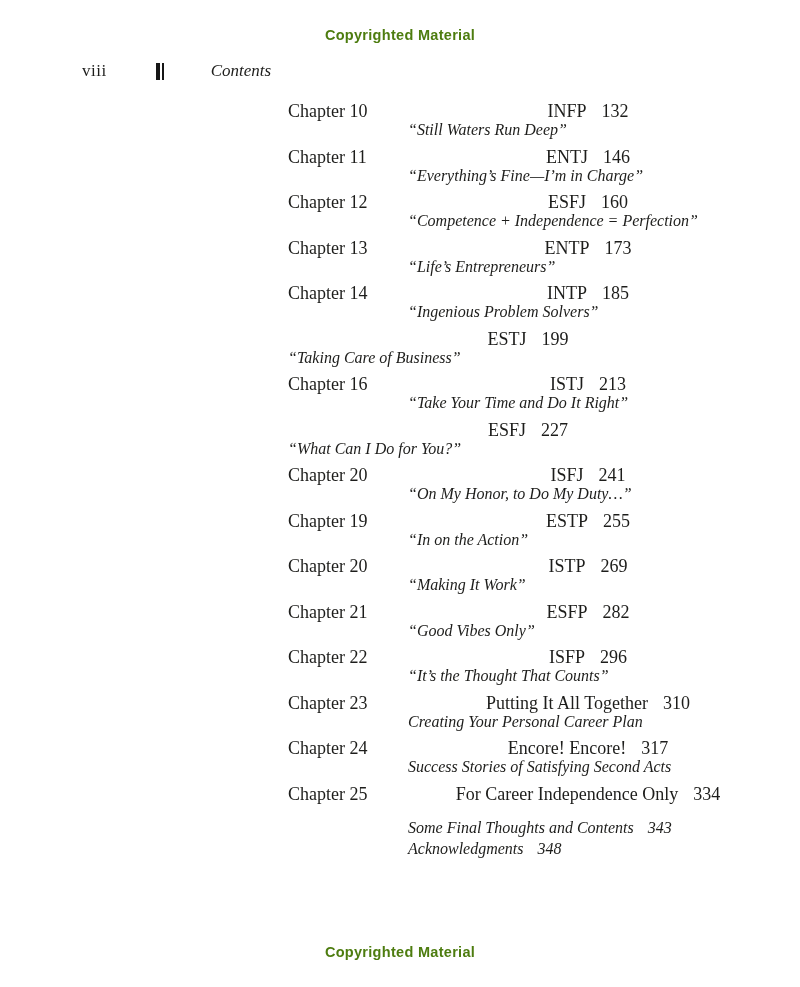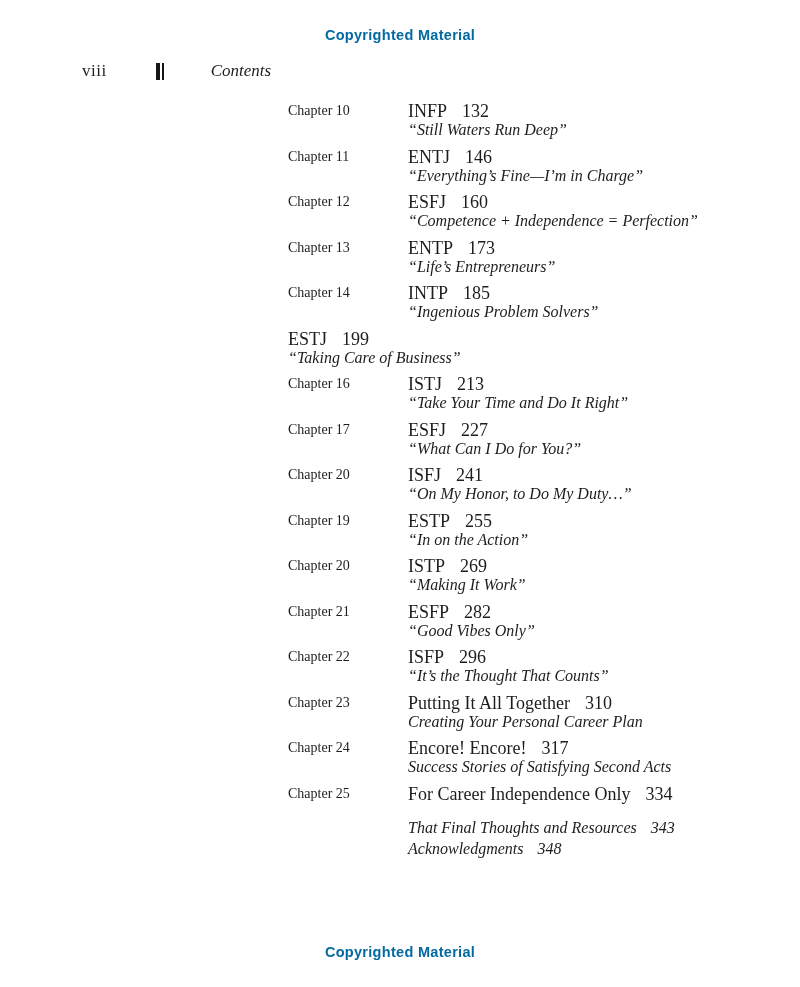--- a/index.html
+++ b/index.html
@@ -17,21 +17,21 @@
   }
   .copyright {
     position: absolute;
     left: 0;
     width: 100%;
     text-align: center;
     font-family: "Liberation Sans", sans-serif;
     font-weight: bold;
     font-size: 14.5px;
     letter-spacing: 0.3px;
-    color: #0369a1;
+    color: #4d7c0f;
   }
   .copyright.top { top: 27px; }
   .copyright.bottom { top: 944px; }
 
   .running-head {
     position: absolute;
     left: 82px;
     top: 61px;
     display: flex;
     align-items: center;
@@ -54,27 +54,28 @@
     top: 101px;
     width: 480px;
   }
   .entry {
     display: flex;
     margin-bottom: 7px;
   }
   .entry-label {
     flex: 0 0 120px;
     width: 120px;
-    font-size: 14px;
+    font-size: 18px;
     line-height: 20px;
   }
   .entry-body { flex: 1; }
   .entry-title-line {
     font-size: 18px;
     line-height: 20px;
+    text-align: center;
   }
   .entry-page { margin-left: 15px; }
   .entry-subtitle {
     font-style: italic;
     font-size: 16px;
     line-height: 18.5px;
   }
 
   .back-matter {
     margin-left: 120px;
@@ -166,21 +167,20 @@
     <div class="entry-label">Chapter 16</div>
     <div class="entry-body">
       <div class="entry-title-line">
         <span>ISTJ</span><span class="entry-page">213</span>
       </div>
       <div class="entry-subtitle">“Take Your Time and Do It Right”</div>
     </div>
   </div>
 
   <div class="entry">
-    <div class="entry-label">Chapter 17</div>
     <div class="entry-body">
       <div class="entry-title-line">
         <span>ESFJ</span><span class="entry-page">227</span>
       </div>
       <div class="entry-subtitle">“What Can I Do for You?”</div>
     </div>
   </div>
 
   <div class="entry">
     <div class="entry-label">Chapter 20</div>
@@ -257,21 +257,21 @@
     <div class="entry-body">
       <div class="entry-title-line">
         <span>For Career Independence Only</span><span class="entry-page">334</span>
       </div>
 
     </div>
   </div>
 </div>
   <div class="back-matter" id="bm-list">
   <div class="bm-line">
-    <span>That Final Thoughts and Resources</span><span class="bm-page">343</span>
+    <span>Some Final Thoughts and Contents</span><span class="bm-page">343</span>
   </div>
 
   <div class="bm-line">
     <span>Acknowledgments</span><span class="bm-page">348</span>
   </div>
 
 </div>
 </div>
 
 <div class="copyright bottom">Copyrighted Material</div>

